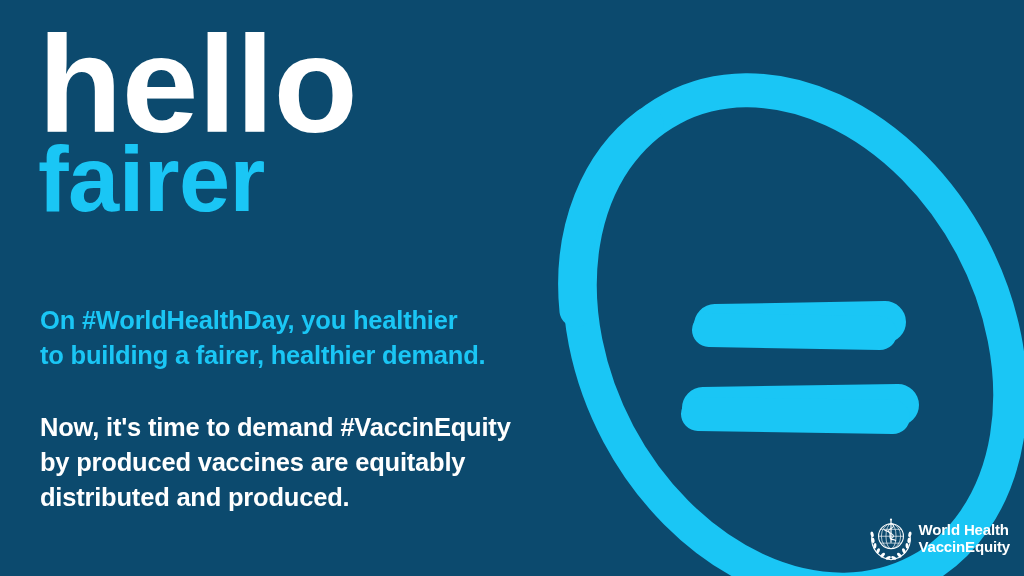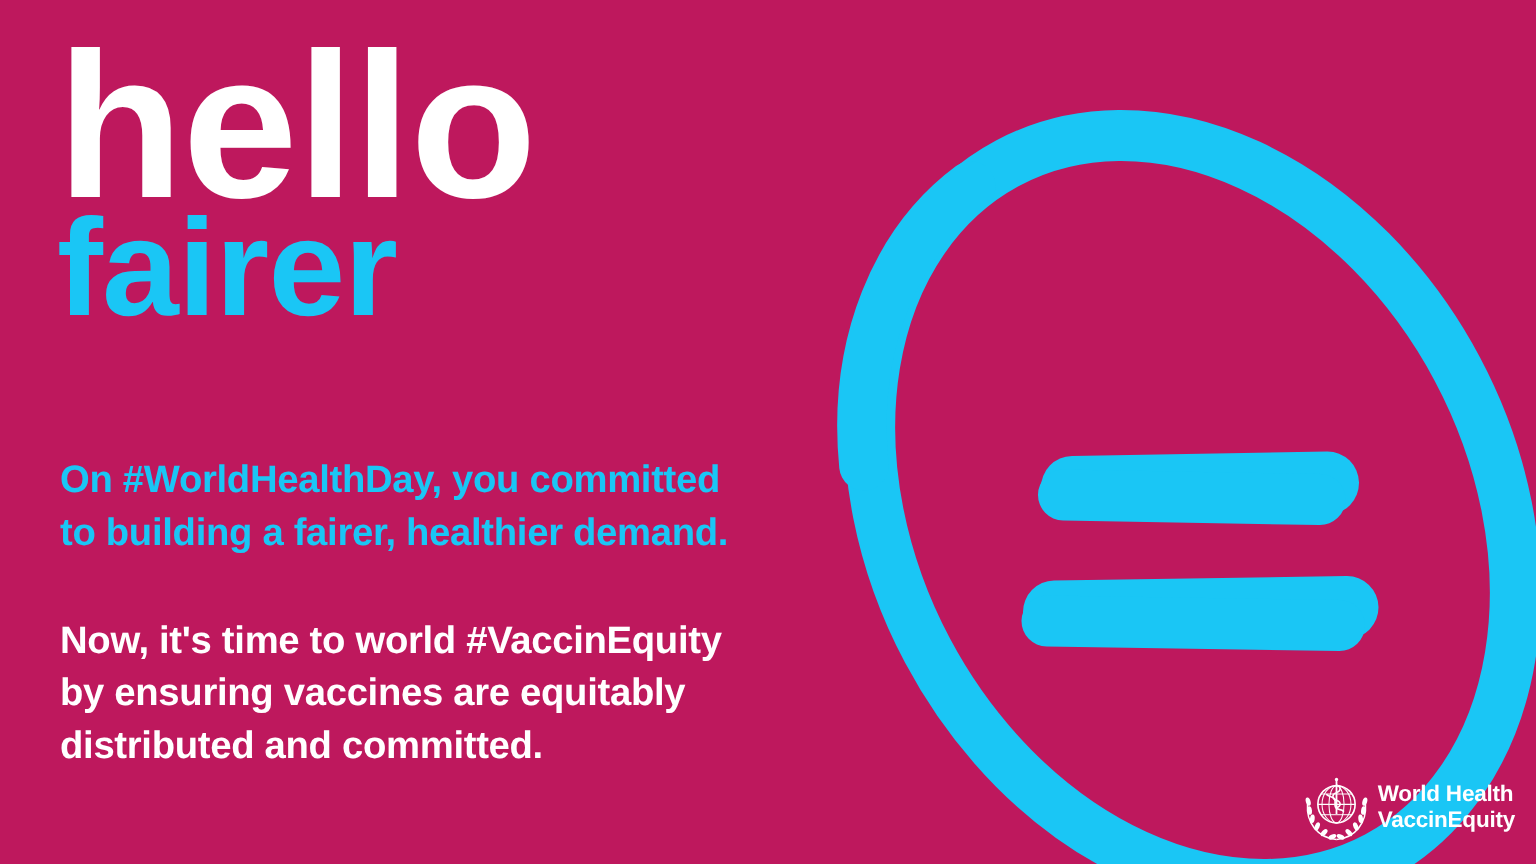--- a/index.html
+++ b/index.html
@@ -9,21 +9,21 @@
     background: #000000;
   }
   body {
     font-family: "Liberation Sans", sans-serif;
   }
 
   #poster {
     position: relative;
     width: 1024px;
     height: 576px;
-    background: #be185d;
+    background: #0c4a6e;
     overflow: hidden;
   }
 
   
   #equality-graphic {
     position: absolute;
     left: 0;
     top: 0;
     width: 1024px;
     height: 576px;
@@ -135,28 +135,28 @@
   </svg>
 
   <div id="text-column">
 
     <div id="headline">
       <span class="line" id="headline-hello">hello</span>
       <span class="line" id="headline-world">fairer</span>
     </div>
 
     <p class="body-paragraph" id="paragraph-commitment">
-      <span>On #WorldHealthDay, you committed</span><br>
+      <span>On #WorldHealthDay, you healthier</span><br>
       <span>to building a fairer, healthier demand.</span>
     </p>
 
     <p class="body-paragraph" id="paragraph-demand">
-      <span>Now, it's time to world #VaccinEquity</span><br>
-      <span>by ensuring vaccines are equitably</span><br>
-      <span>distributed and committed.</span>
+      <span>Now, it's time to demand #VaccinEquity</span><br>
+      <span>by produced vaccines are equitably</span><br>
+      <span>distributed and produced.</span>
     </p>
 
   </div>
 
   <div id="who-logo">
 
     <svg id="who-emblem" viewBox="0 0 100 100" aria-hidden="true">
       <g stroke="#ffffff" fill="none" stroke-width="1.6">
 
         <path d="M50 95 C22 92, 6 70, 8 44" stroke-width="2.2"></path>

